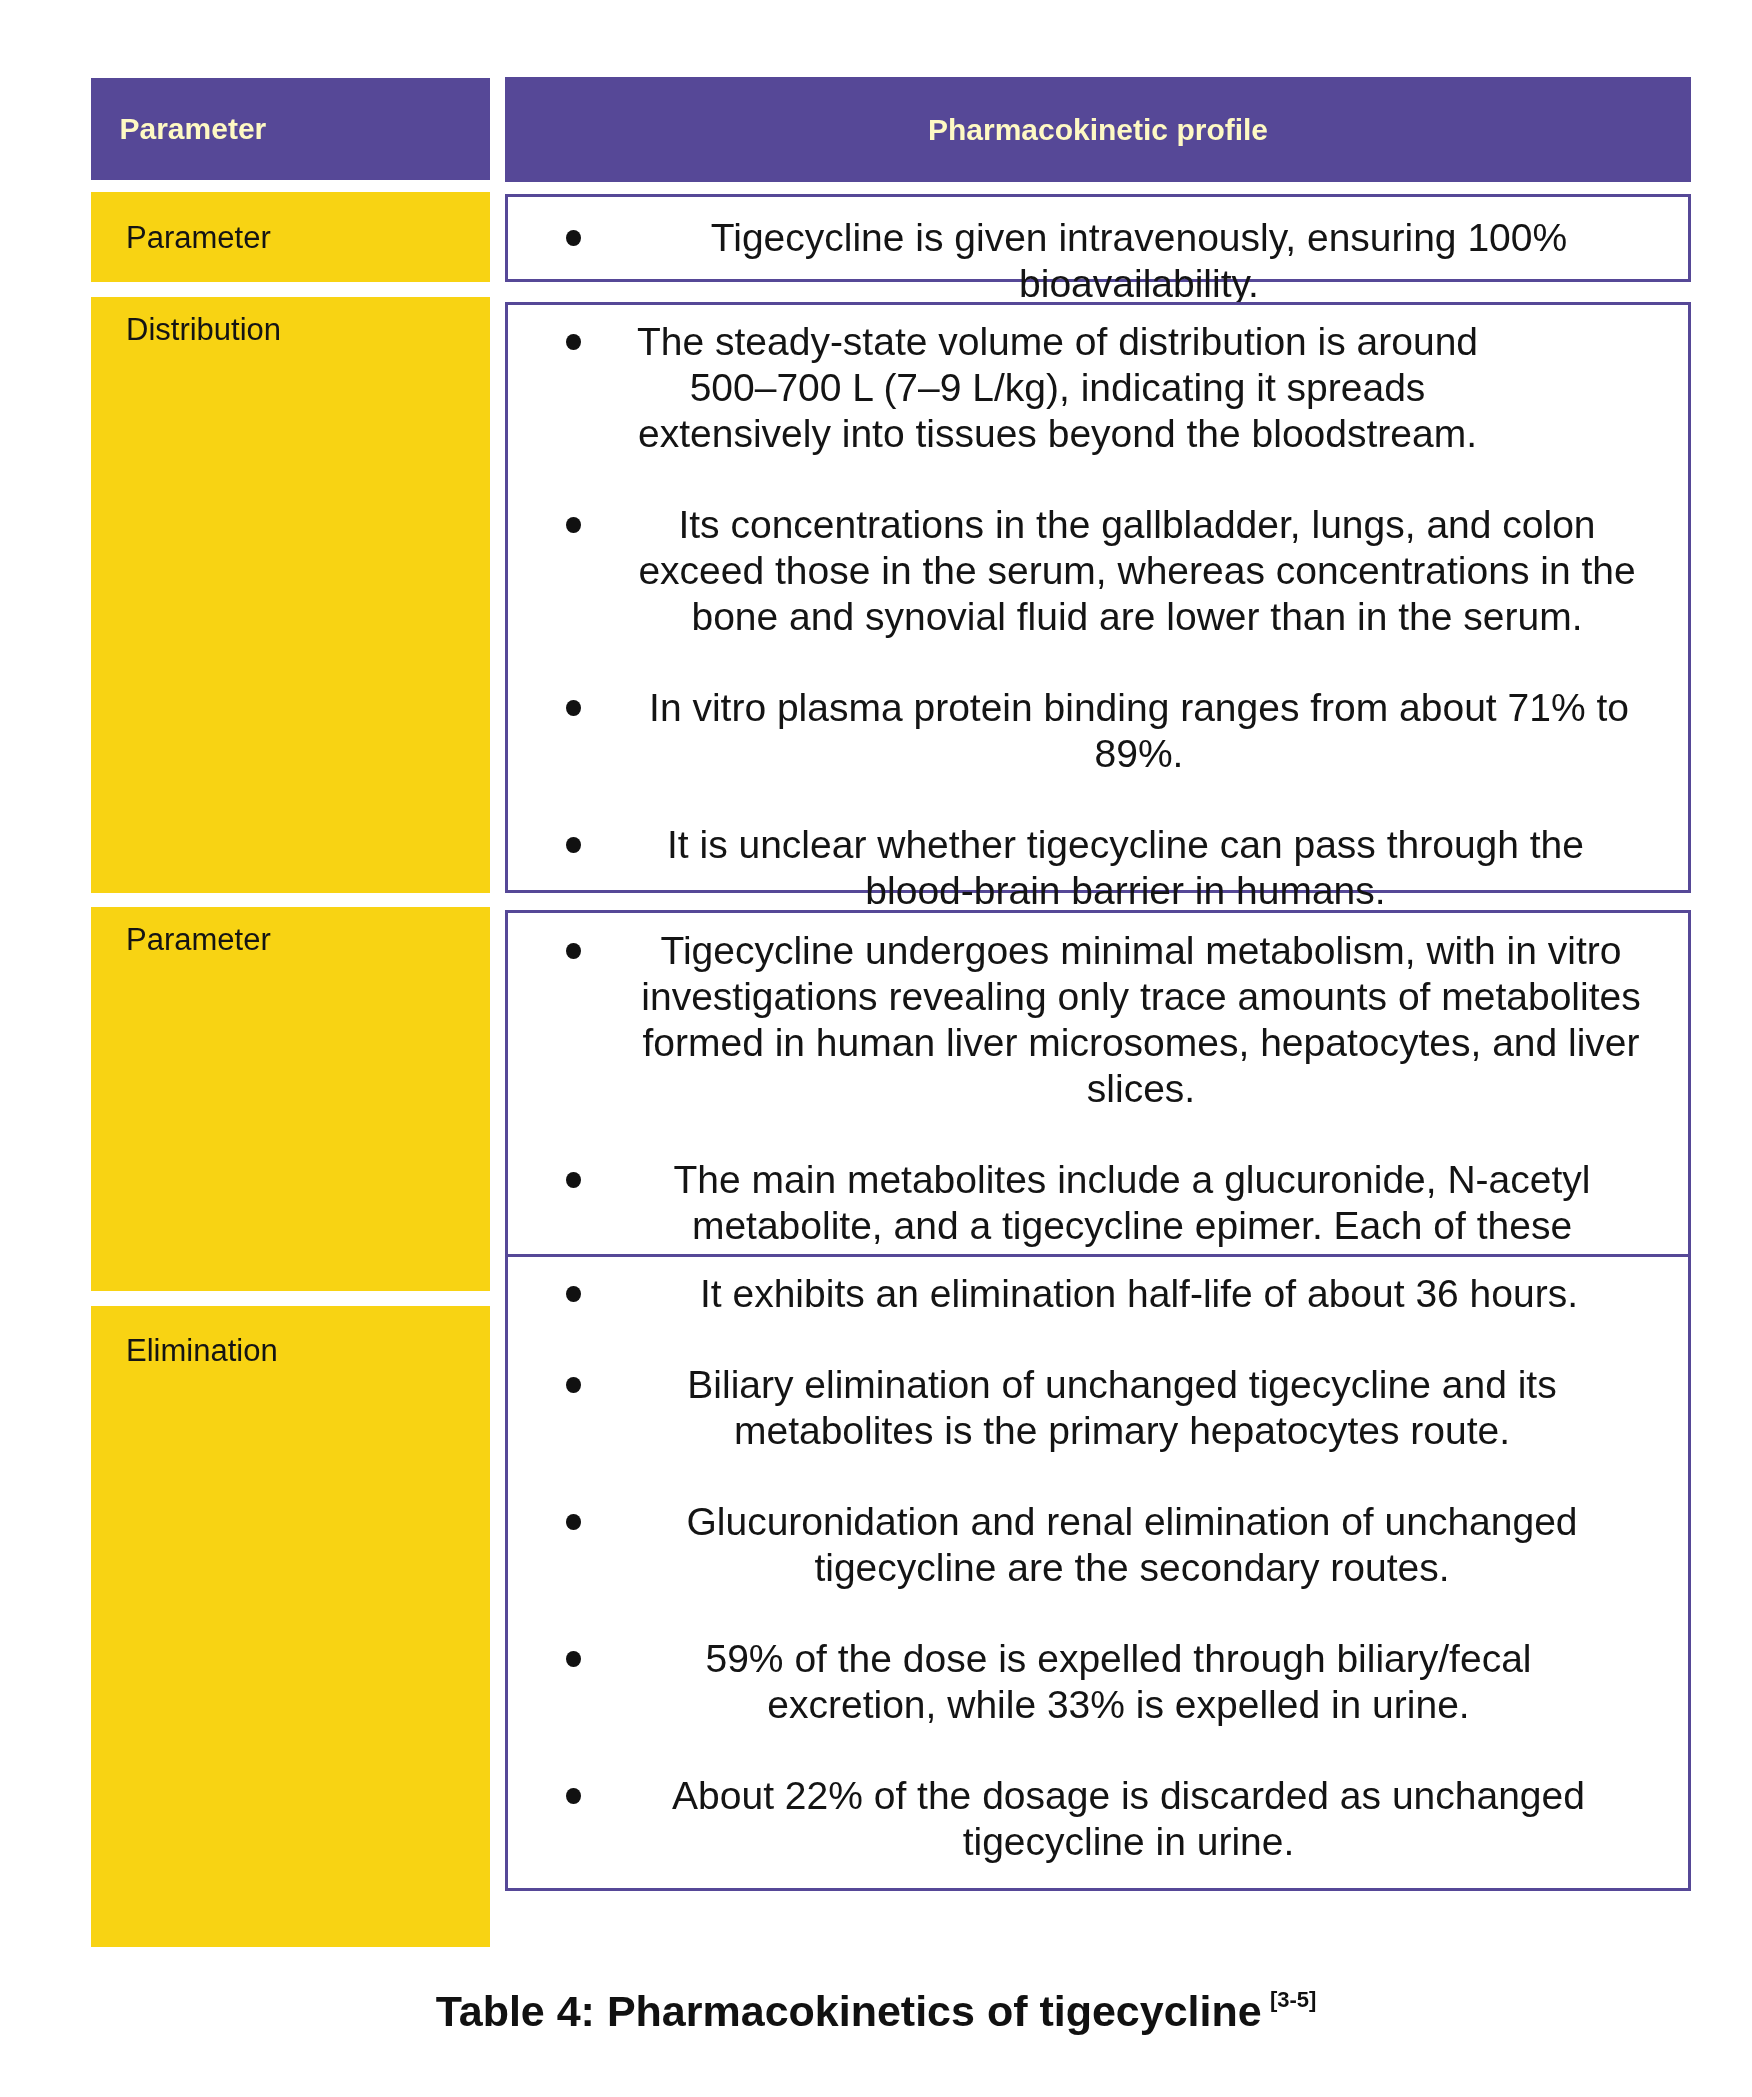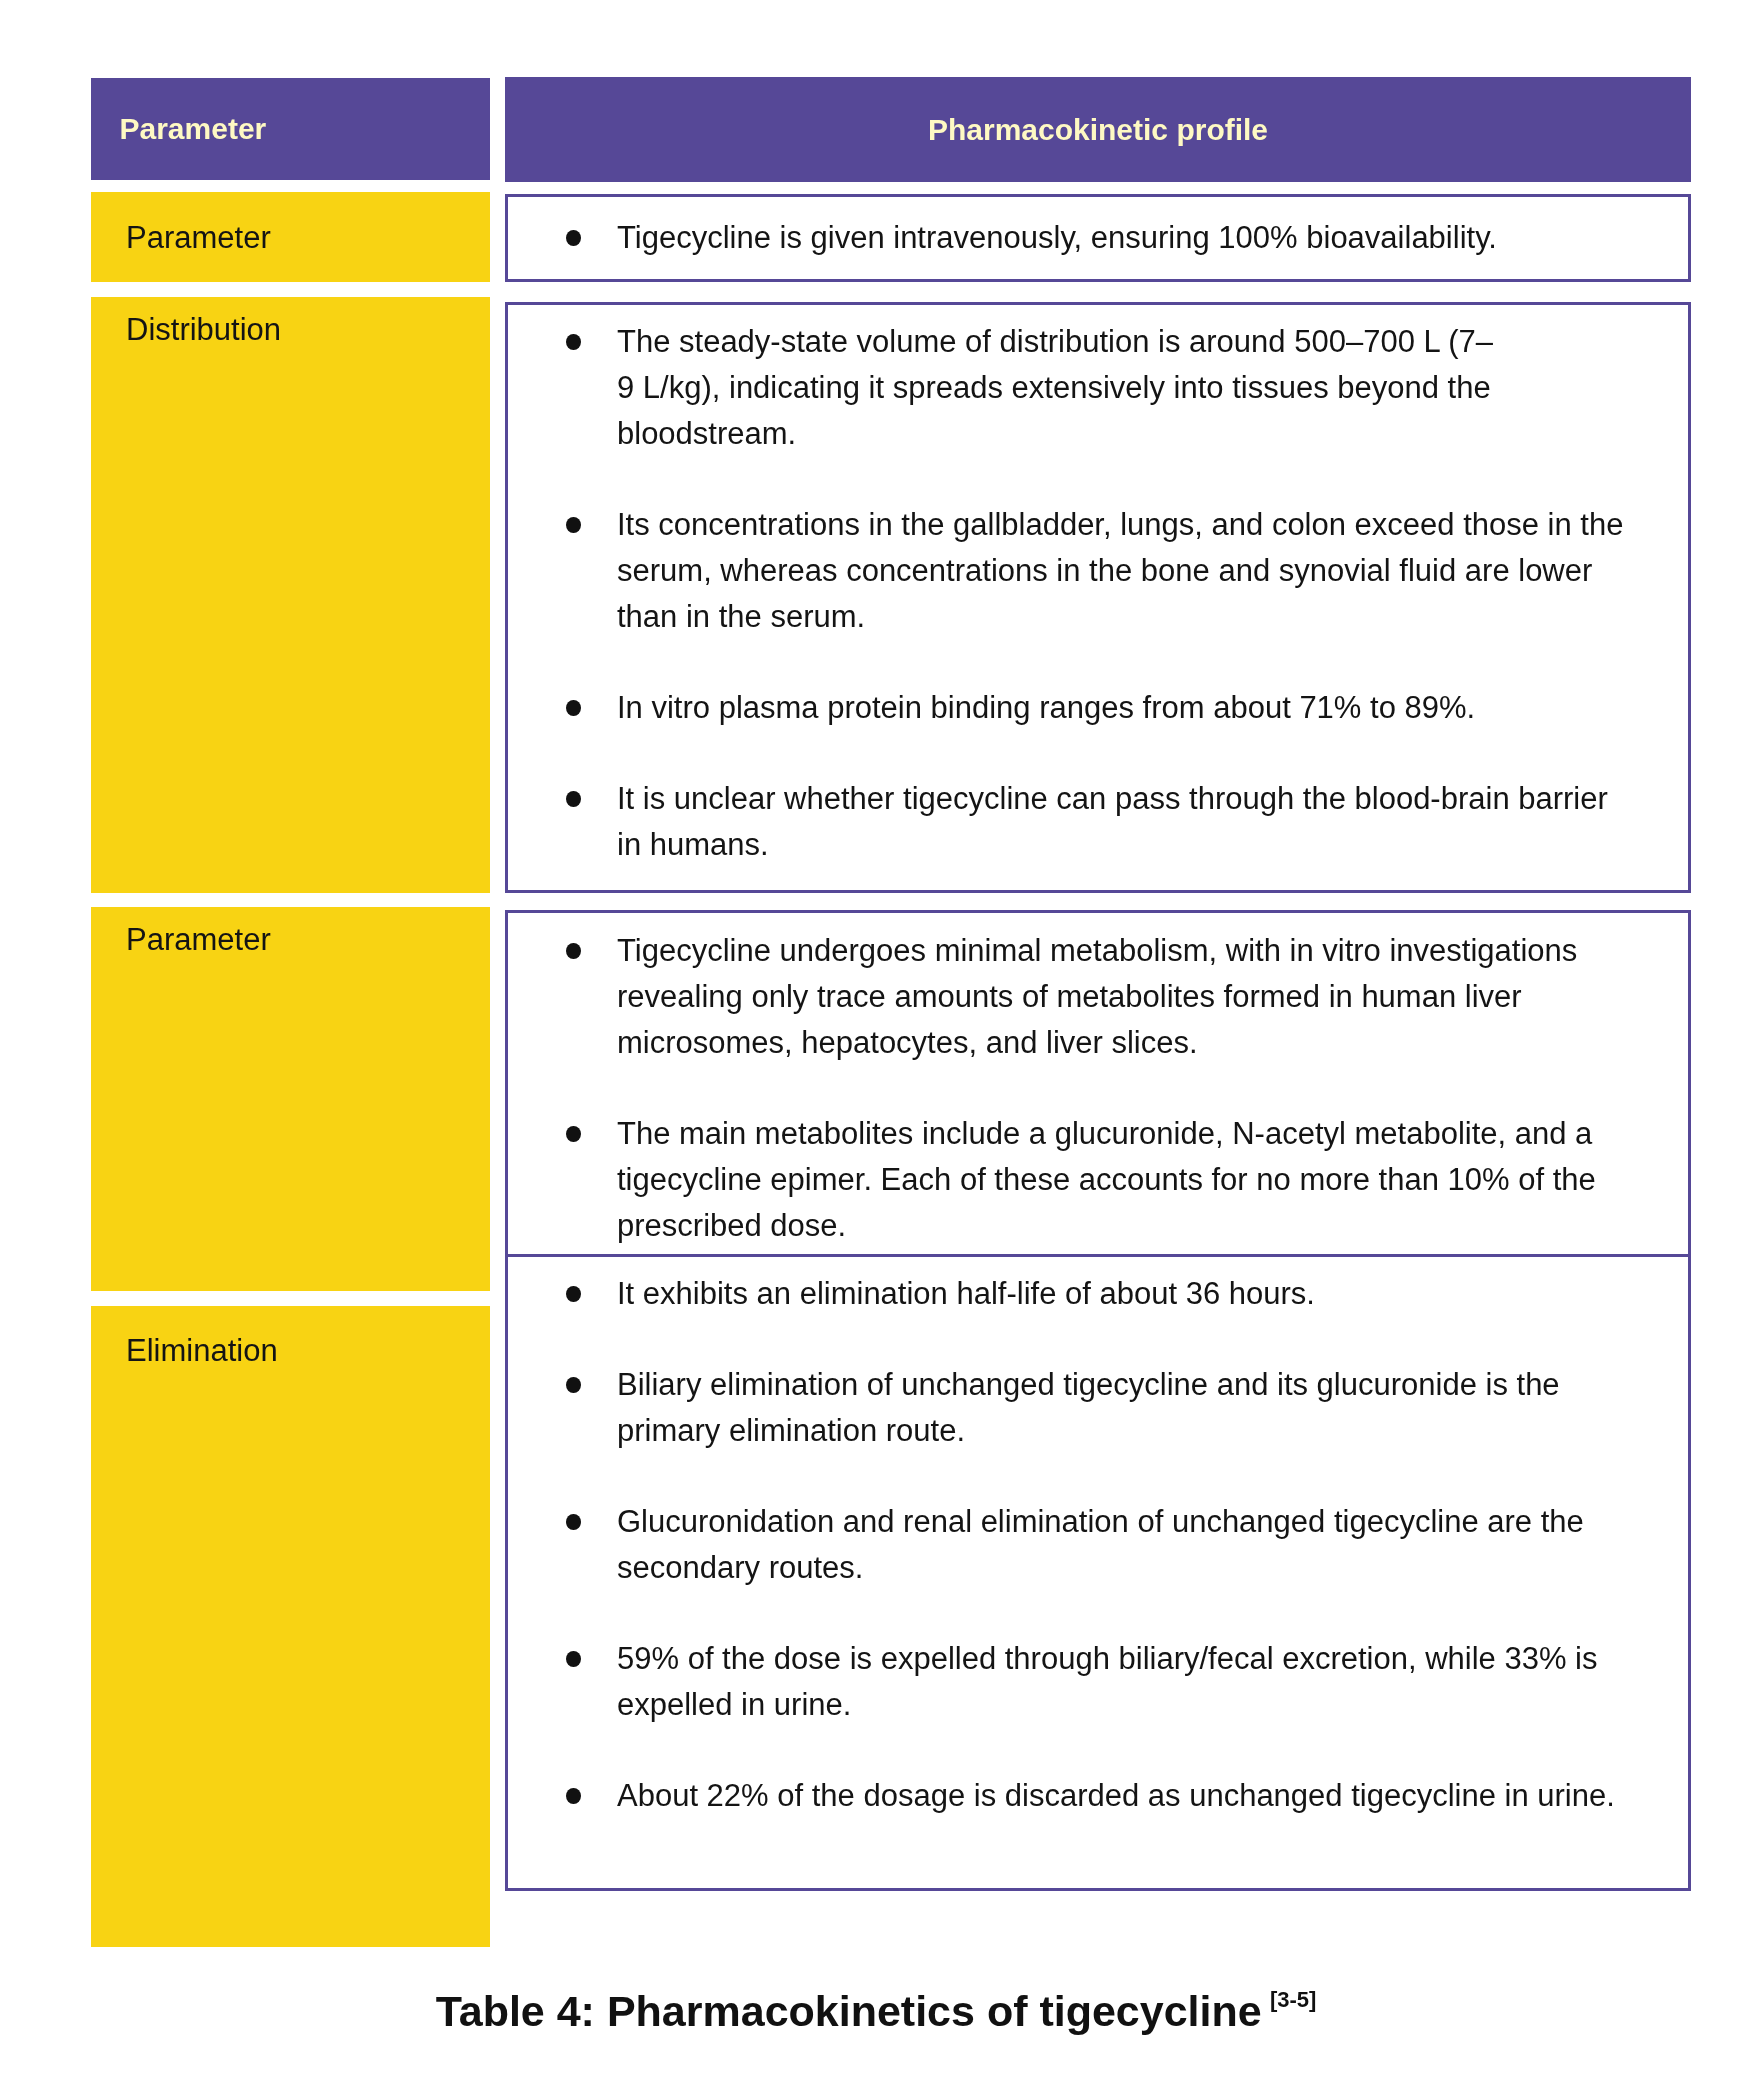--- a/index.html
+++ b/index.html
@@ -8,21 +8,21 @@
     .cell { position: absolute; box-sizing: border-box; }
     .hdr { background: #564897; color: #fef9c3; font-weight: bold; font-size: 30px;
            display: flex; align-items: center; }
     .hdr-left { left: 91px; top: 78px; width: 399px; height: 102px; padding-left: 28.5px; }
     .hdr-right { left: 505px; top: 77px; width: 1186px; height: 105px; justify-content: center; }
     .param { background: #f8d313; left: 91px; width: 399px; padding-left: 35px;
              font-size: 31px; color: #141414; }
     .profile { left: 505px; width: 1186px; border: 3.4px solid #564897; background: #fff; }
     .bullets { list-style: none; margin: 0; padding: 0; }
     .bullets li { position: relative; padding-left: 109px; padding-right: 27px;
-                  font-size: 31px; line-height: 46px; color: #141414; }
+                  font-size: 39px; line-height: 46px; color: #141414; text-align: center; }
     .bullets li .dot { position: absolute; left: 58px; top: 15px; width: 15px; height: 16.3px;
                        border-radius: 50%; background: #111; }
     .caption { position: absolute; left: 0; width: 1752px; top: 1987px; text-align: center;
                font-size: 43px; font-weight: bold; color: #111; }
     .caption sup { font-size: 22px; vertical-align: 19px; margin-left: 8.2px; }
   </style>
 </head>
 <body>
 
 <div class="cell hdr hdr-left">
@@ -62,21 +62,21 @@
     <li style="margin-top:45px;padding-right:41px;"><span class="dot"></span><span>The main metabolites include a glucuronide, N-acetyl metabolite, and a tigecycline epimer. Each of these accounts for no more than 10% of the prescribed dose.</span></li>
   </ul>
 </div>
 
 <div class="cell param" style="top:1306px;height:641px;padding-top:27px;">
   <span>Elimination</span>
 </div>
 <div class="cell profile" style="top:1254px;height:637px;padding-top:13.6px;">
   <ul class="bullets">
     <li><span class="dot"></span><span>It exhibits an elimination half-life of about 36 hours.</span></li>
-    <li style="margin-top:45px;padding-right:61px;"><span class="dot"></span><span>Biliary elimination of unchanged tigecycline and its glucuronide is the primary elimination route.</span></li>
+    <li style="margin-top:45px;padding-right:61px;"><span class="dot"></span><span>Biliary elimination of unchanged tigecycline and its metabolites is the primary hepatocytes route.</span></li>
     <li style="margin-top:45px;padding-right:41px;"><span class="dot"></span><span>Glucuronidation and renal elimination of unchanged tigecycline are the secondary routes.</span></li>
     <li style="margin-top:45px;padding-right:68px;"><span class="dot"></span><span>59% of the dose is expelled through biliary/fecal excretion, while 33% is expelled in urine.</span></li>
     <li style="margin-top:45px;padding-right:48px;"><span class="dot"></span><span>About 22% of the dosage is discarded as unchanged tigecycline in urine.</span></li>
   </ul>
 </div>
 
 <div class="caption">
   <span>Table 4: Pharmacokinetics of tigecycline</span><sup>[3-5]</sup>
 </div>
 

